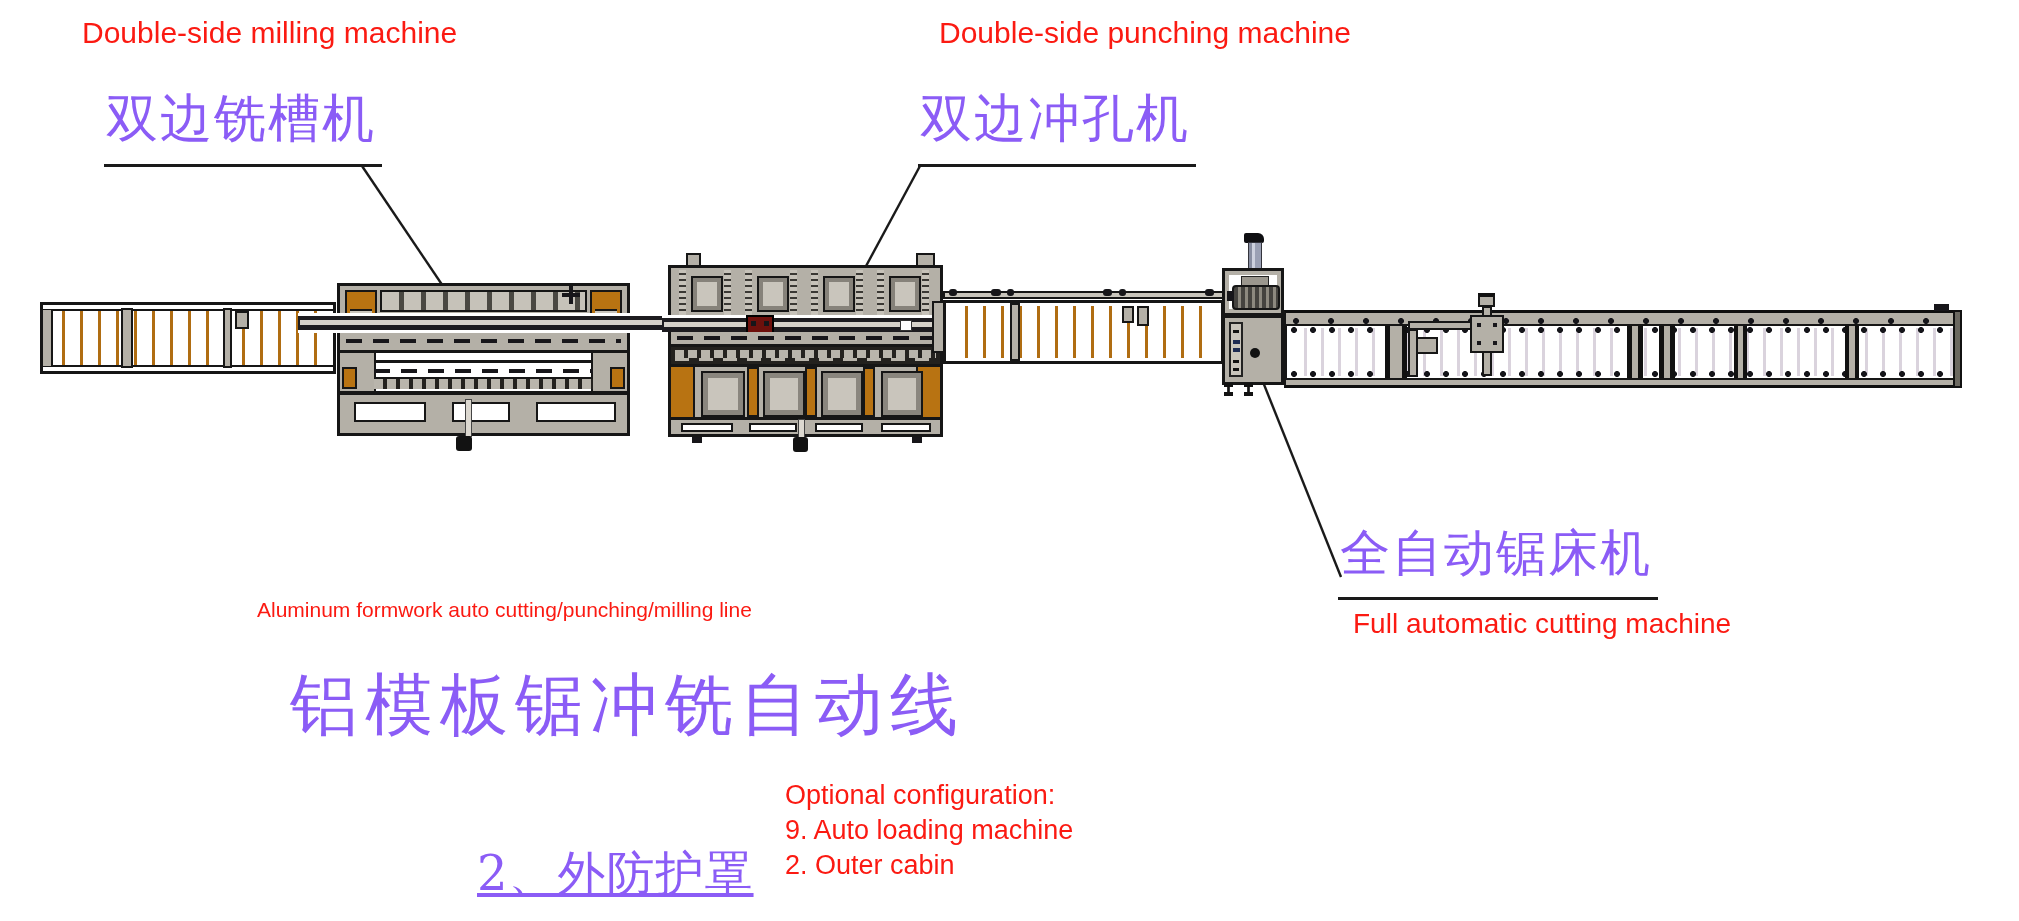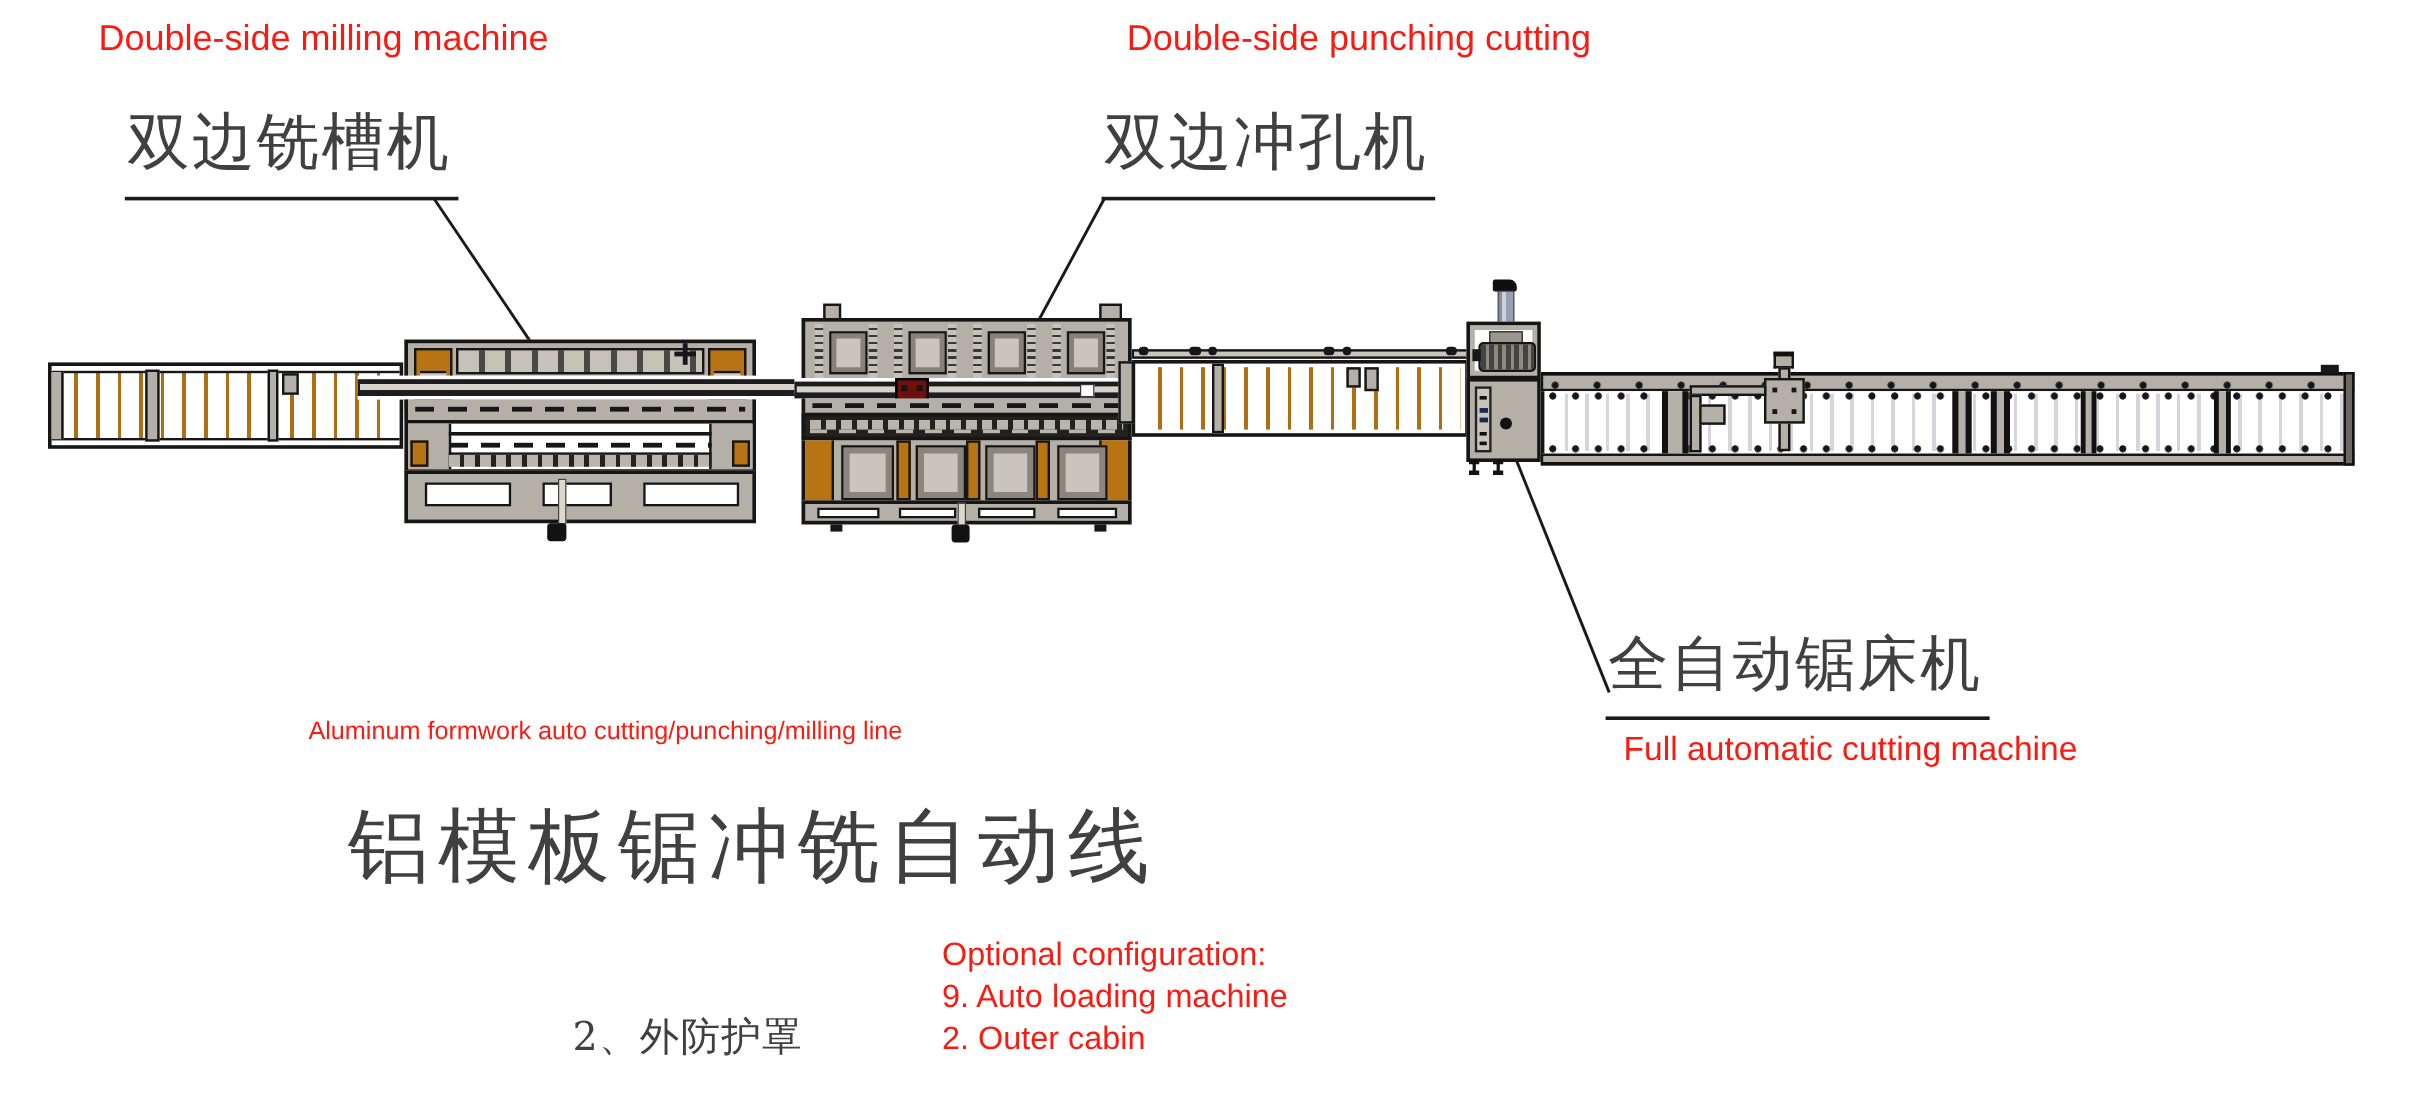--- a/index.html
+++ b/index.html
@@ -1,21 +1,21 @@
 <!DOCTYPE html>
 <html style="--label_red: #fb1a12; --machine_gray: #b4b0a7; --machine_gray_light: #c9c5bc; --accent_orange: #b87312; --roller_orange: #b06d12; --roller_light: #dad3dd; --actuator_blue: #a9aec1; --alert_box_red: #6e100c; --line_black: #161616;"><head>
 <meta charset="utf-8">
 <style>
   html,body{margin:0;padding:0;background:#fff;}
   .canvas{position:relative;width:2019px;height:921px;background:#fff;overflow:hidden;
           font-family:"Liberation Sans", sans-serif;}
   .abs{position:absolute;}
   .red{color:var(--label_red,#fb1a12);}
   .en-label{font-size:30px;letter-spacing:0px;white-space:nowrap;font-weight:400;}
-  .zh{font-family:"DejaVu Serif", serif;color:#404040;white-space:nowrap;}
+  .zh{font-family:"DejaVu Serif", serif;color:#8b5cf6;white-space:nowrap;}
   .zh-machine{font-size:52px;letter-spacing:2px;padding:0 6px 10px 2px;border-bottom:3px solid #1a1a1a;}
   .outline{border:3px solid #161616;box-sizing:border-box;}
   .outline2{border:2px solid #161616;box-sizing:border-box;}
   .gray{background:var(--machine_gray,#b4b0a7);}
   .graylt{background:var(--machine_gray_light,#c9c5bc);}
   .orange{background:var(--accent_orange,#b87312);}
   .dark{background:#17161a;}
   .white{background:#ffffff;}
   .rollers-o{background:repeating-linear-gradient(90deg,rgba(0,0,0,0) 0 15px,var(--roller_orange,#b06d12) 15px 18px);}
   .rollers-l{background:repeating-linear-gradient(90deg,rgba(0,0,0,0) 0 14px,var(--roller_light,#dad3dd) 14px 17px);}
@@ -37,30 +37,30 @@
 
   <svg class="abs" style="left:0;top:0;width:2019px;height:921px;pointer-events:none;">
     <line x1="362" y1="166" x2="478" y2="338" stroke="#1a1a1a" stroke-width="2.4"></line>
     <line x1="920" y1="166" x2="831" y2="331" stroke="#1a1a1a" stroke-width="2.4"></line>
     <line x1="1253" y1="357" x2="1341" y2="577" stroke="#1a1a1a" stroke-width="2.4"></line>
   </svg>
 
   <div class="abs red en-label" style="left:82px;top:16px;">Double-side milling machine</div>
   <div class="abs zh zh-machine" style="left:104px;top:84px;">双边铣槽机</div>
 
-  <div class="abs red en-label" style="left:939px;top:16px;">Double-side punching cutting</div>
+  <div class="abs red en-label" style="left:939px;top:16px;">Double-side punching machine</div>
   <div class="abs zh zh-machine" style="left:918px;top:84px;">双边冲孔机</div>
 
   <div class="abs red en-label" style="left:1353px;top:608px;font-size:28px;">Full automatic cutting machine</div>
   <div class="abs zh zh-machine" style="left:1338px;top:520px;font-size:50px;">全自动锯床机</div>
 
   <div class="abs red en-label" style="left:257px;top:598px;font-size:21px;">Aluminum formwork auto cutting/punching/milling line</div>
   <div class="abs zh" style="left:290px;top:660px;font-size:68px;letter-spacing:7px;">铝模板锯冲铣自动线</div>
 
-  <div class="abs zh" style="left:477px;top:842px;font-size:33px;letter-spacing:1px;">2、外防护罩</div>
+  <div class="abs zh" style="left:477px;top:842px;font-size:48px;letter-spacing:1px;text-decoration:underline;">2、外防护罩</div>
 
   <div class="abs red" style="left:785px;top:778px;font-size:27px;line-height:35px;">
     <div>Optional configuration:</div>
     <div>9. Auto loading machine</div>
     <div>2. Outer cabin</div>
   </div>
 
   <div class="abs outline white" style="left:40px;top:302px;width:296px;height:72px;">
     <div class="abs rollers-o" style="left:4px;right:4px;top:5px;bottom:5px;"></div>
     <div class="abs" style="left:0;right:0;top:4px;height:2px;background:#161616;"></div>

